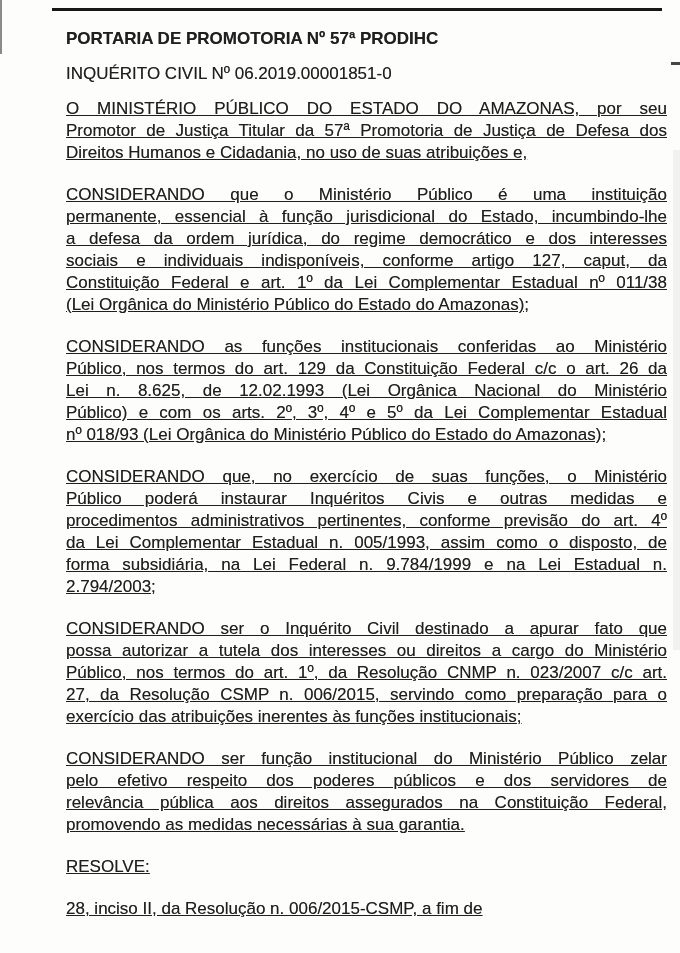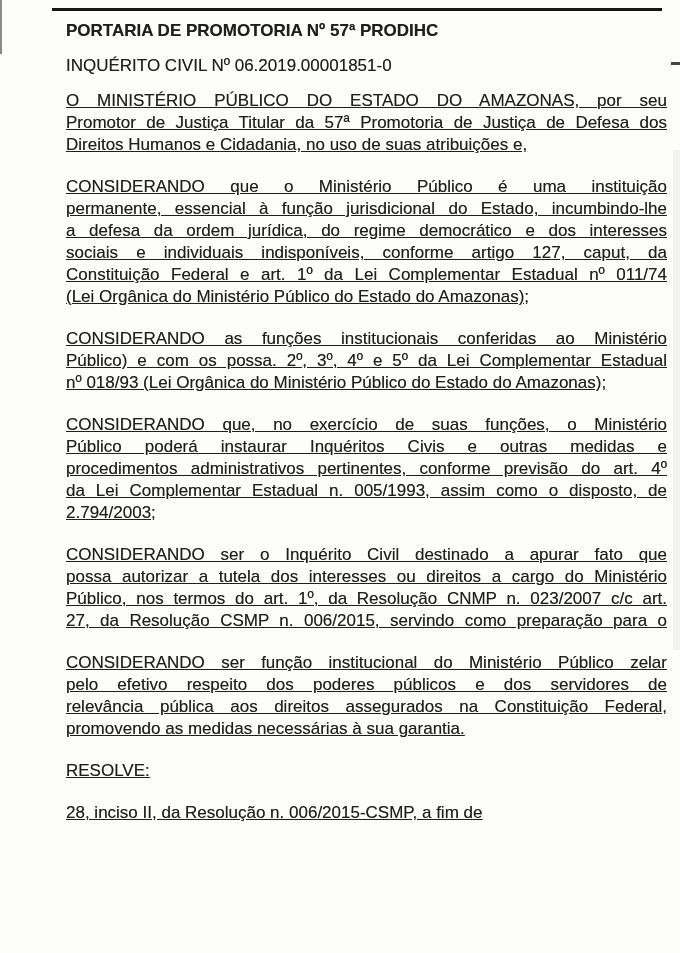--- a/index.html
+++ b/index.html
@@ -54,21 +54,21 @@
     position: absolute;
     right: 0;
     top: 150px;
     width: 7px;
     height: 500px;
     background: rgba(160,160,150,0.12);
   }
   .content {
     position: absolute;
     left: 66px;
-    top: 20px;
+    top: 28px;
     width: 601px;
     font-size: 17px;
     line-height: 22px;
     text-shadow: 0 0 0.6px rgba(25,25,25,0.55);
   }
   .doc-title {
     font-weight: bold;
     margin-bottom: 13px;
     white-space: nowrap;
   }
@@ -104,40 +104,44 @@
     <div class="para">
         <div class="line">O MINISTÉRIO PÚBLICO DO ESTADO DO AMAZONAS, por seu</div>
         <div class="line">Promotor de Justiça Titular da 57ª Promotoria de Justiça de Defesa dos</div>
         <div class="line last">Direitos Humanos e Cidadania, no uso de suas atribuições e,</div>
       </div>
     <div class="para">
         <div class="line">CONSIDERANDO que o Ministério Público é uma instituição</div>
         <div class="line">permanente, essencial à função jurisdicional do Estado, incumbindo-lhe</div>
         <div class="line">a defesa da ordem jurídica, do regime democrático e dos interesses</div>
         <div class="line">sociais e individuais indisponíveis, conforme artigo 127, caput, da</div>
-        <div class="line">Constituição Federal e art. 1º da Lei Complementar Estadual nº 011/74</div>
+        <div class="line">Constituição Federal e art. 1º da Lei Complementar Estadual nº 011/38</div>
         <div class="line last">(Lei Orgânica do Ministério Público do Estado do Amazonas);</div>
       </div>
     <div class="para">
         <div class="line">CONSIDERANDO as funções institucionais conferidas ao Ministério</div>
-        <div class="line">Público) e com os possa. 2º, 3º, 4º e 5º da Lei Complementar Estadual</div>
+        <div class="line">Público, nos termos do art. 129 da Constituição Federal c/c o art. 26 da</div>
+        <div class="line">Lei n. 8.625, de 12.02.1993 (Lei Orgânica Nacional do Ministério</div>
+        <div class="line">Público) e com os arts. 2º, 3º, 4º e 5º da Lei Complementar Estadual</div>
         <div class="line last">nº 018/93 (Lei Orgânica do Ministério Público do Estado do Amazonas);</div>
       </div>
     <div class="para">
         <div class="line">CONSIDERANDO que, no exercício de suas funções, o Ministério</div>
         <div class="line">Público poderá instaurar Inquéritos Civis e outras medidas e</div>
         <div class="line">procedimentos administrativos pertinentes, conforme previsão do art. 4º</div>
         <div class="line">da Lei Complementar Estadual n. 005/1993, assim como o disposto, de</div>
+        <div class="line">forma subsidiária, na Lei Federal n. 9.784/1999 e na Lei Estadual n.</div>
         <div class="line last">2.794/2003;</div>
       </div>
     <div class="para">
         <div class="line">CONSIDERANDO ser o Inquérito Civil destinado a apurar fato que</div>
         <div class="line">possa autorizar a tutela dos interesses ou direitos a cargo do Ministério</div>
         <div class="line">Público, nos termos do art. 1º, da Resolução CNMP n. 023/2007 c/c art.</div>
         <div class="line">27, da Resolução CSMP n. 006/2015, servindo como preparação para o</div>
+        <div class="line last">exercício das atribuições inerentes às funções institucionais;</div>
       </div>
     <div class="para">
         <div class="line">CONSIDERANDO ser função institucional do Ministério Público zelar</div>
         <div class="line">pelo efetivo respeito dos poderes públicos e dos servidores de</div>
         <div class="line">relevância pública aos direitos assegurados na Constituição Federal,</div>
         <div class="line last">promovendo as medidas necessárias à sua garantia.</div>
       </div>
     <div class="para">
         <div class="line last">RESOLVE:</div>
       </div>

